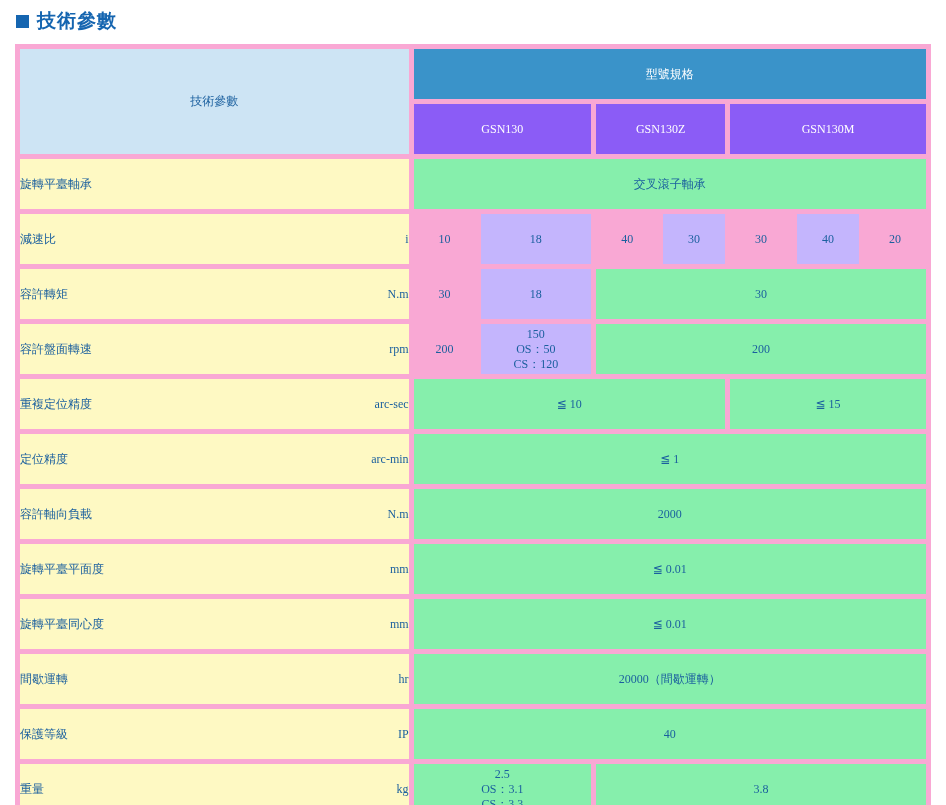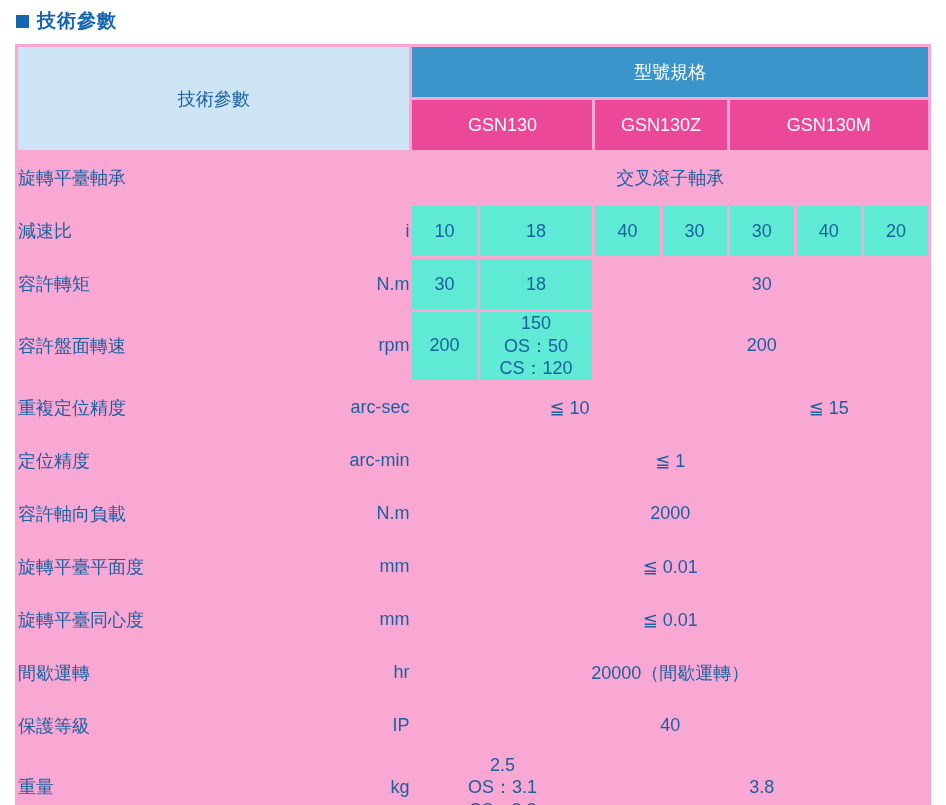--- a/index.html
+++ b/index.html
@@ -37,67 +37,68 @@
     color: #1565b0;
     letter-spacing: 1px;
   }
   table.spec {
     border-collapse: collapse;
     width: 916px;
     margin-left: 15px;
     table-layout: fixed;
   }
   table.spec td {
-    border: 3px solid #f9a8d4;
+    border: 5px solid #f9a8d4;
     text-align: center;
     vertical-align: middle;
-    font-size: 18px;
+    font-size: 12px;
     color: #1a5f9e;
     padding: 0;
     height: 50px;
+    font-family: Liberation Serif, serif;
   }
   
   .hdr-dark {
     background: #3a93c9;
     color: #ffffff !important;
     font-size: 15px;
   }
   .hdr-dark2 {
-    background: #ec4899;
+    background: #8b5cf6;
     color: #ffffff !important;
     font-size: 15px;
   }
   .rowlabel {
-    background: #f9a8d4;
+    background: #fef9c3;
     position: relative;
     text-align: left;
     padding: 0 12px;
     margin-left: 21px;
   }
   .rowlabel .lbl {
     display: inline-block;
     text-align: left;
   }
   .rowlabel-inner {
     display: flex;
     justify-content: space-between;
     align-items: center;
     width: 100%;
   }
   .unit {
     color: #1a5f9e;
   }
   .cell-a {
+    background: #86efac;
+  }
+  .cell-b {
+    background: #c4b5fd;
+  }
+  .cell-c {
     background: #f9a8d4;
-  }
-  .cell-b {
-    background: #5eead4;
-  }
-  .cell-c {
-    background: #5eead4;
   }
   .multi {
     line-height: 1.25;
   }
   .tall {
     height: 62px;
   }
   .header-cell-title {
     background: #cde4f4;
     font-size: 15px;

